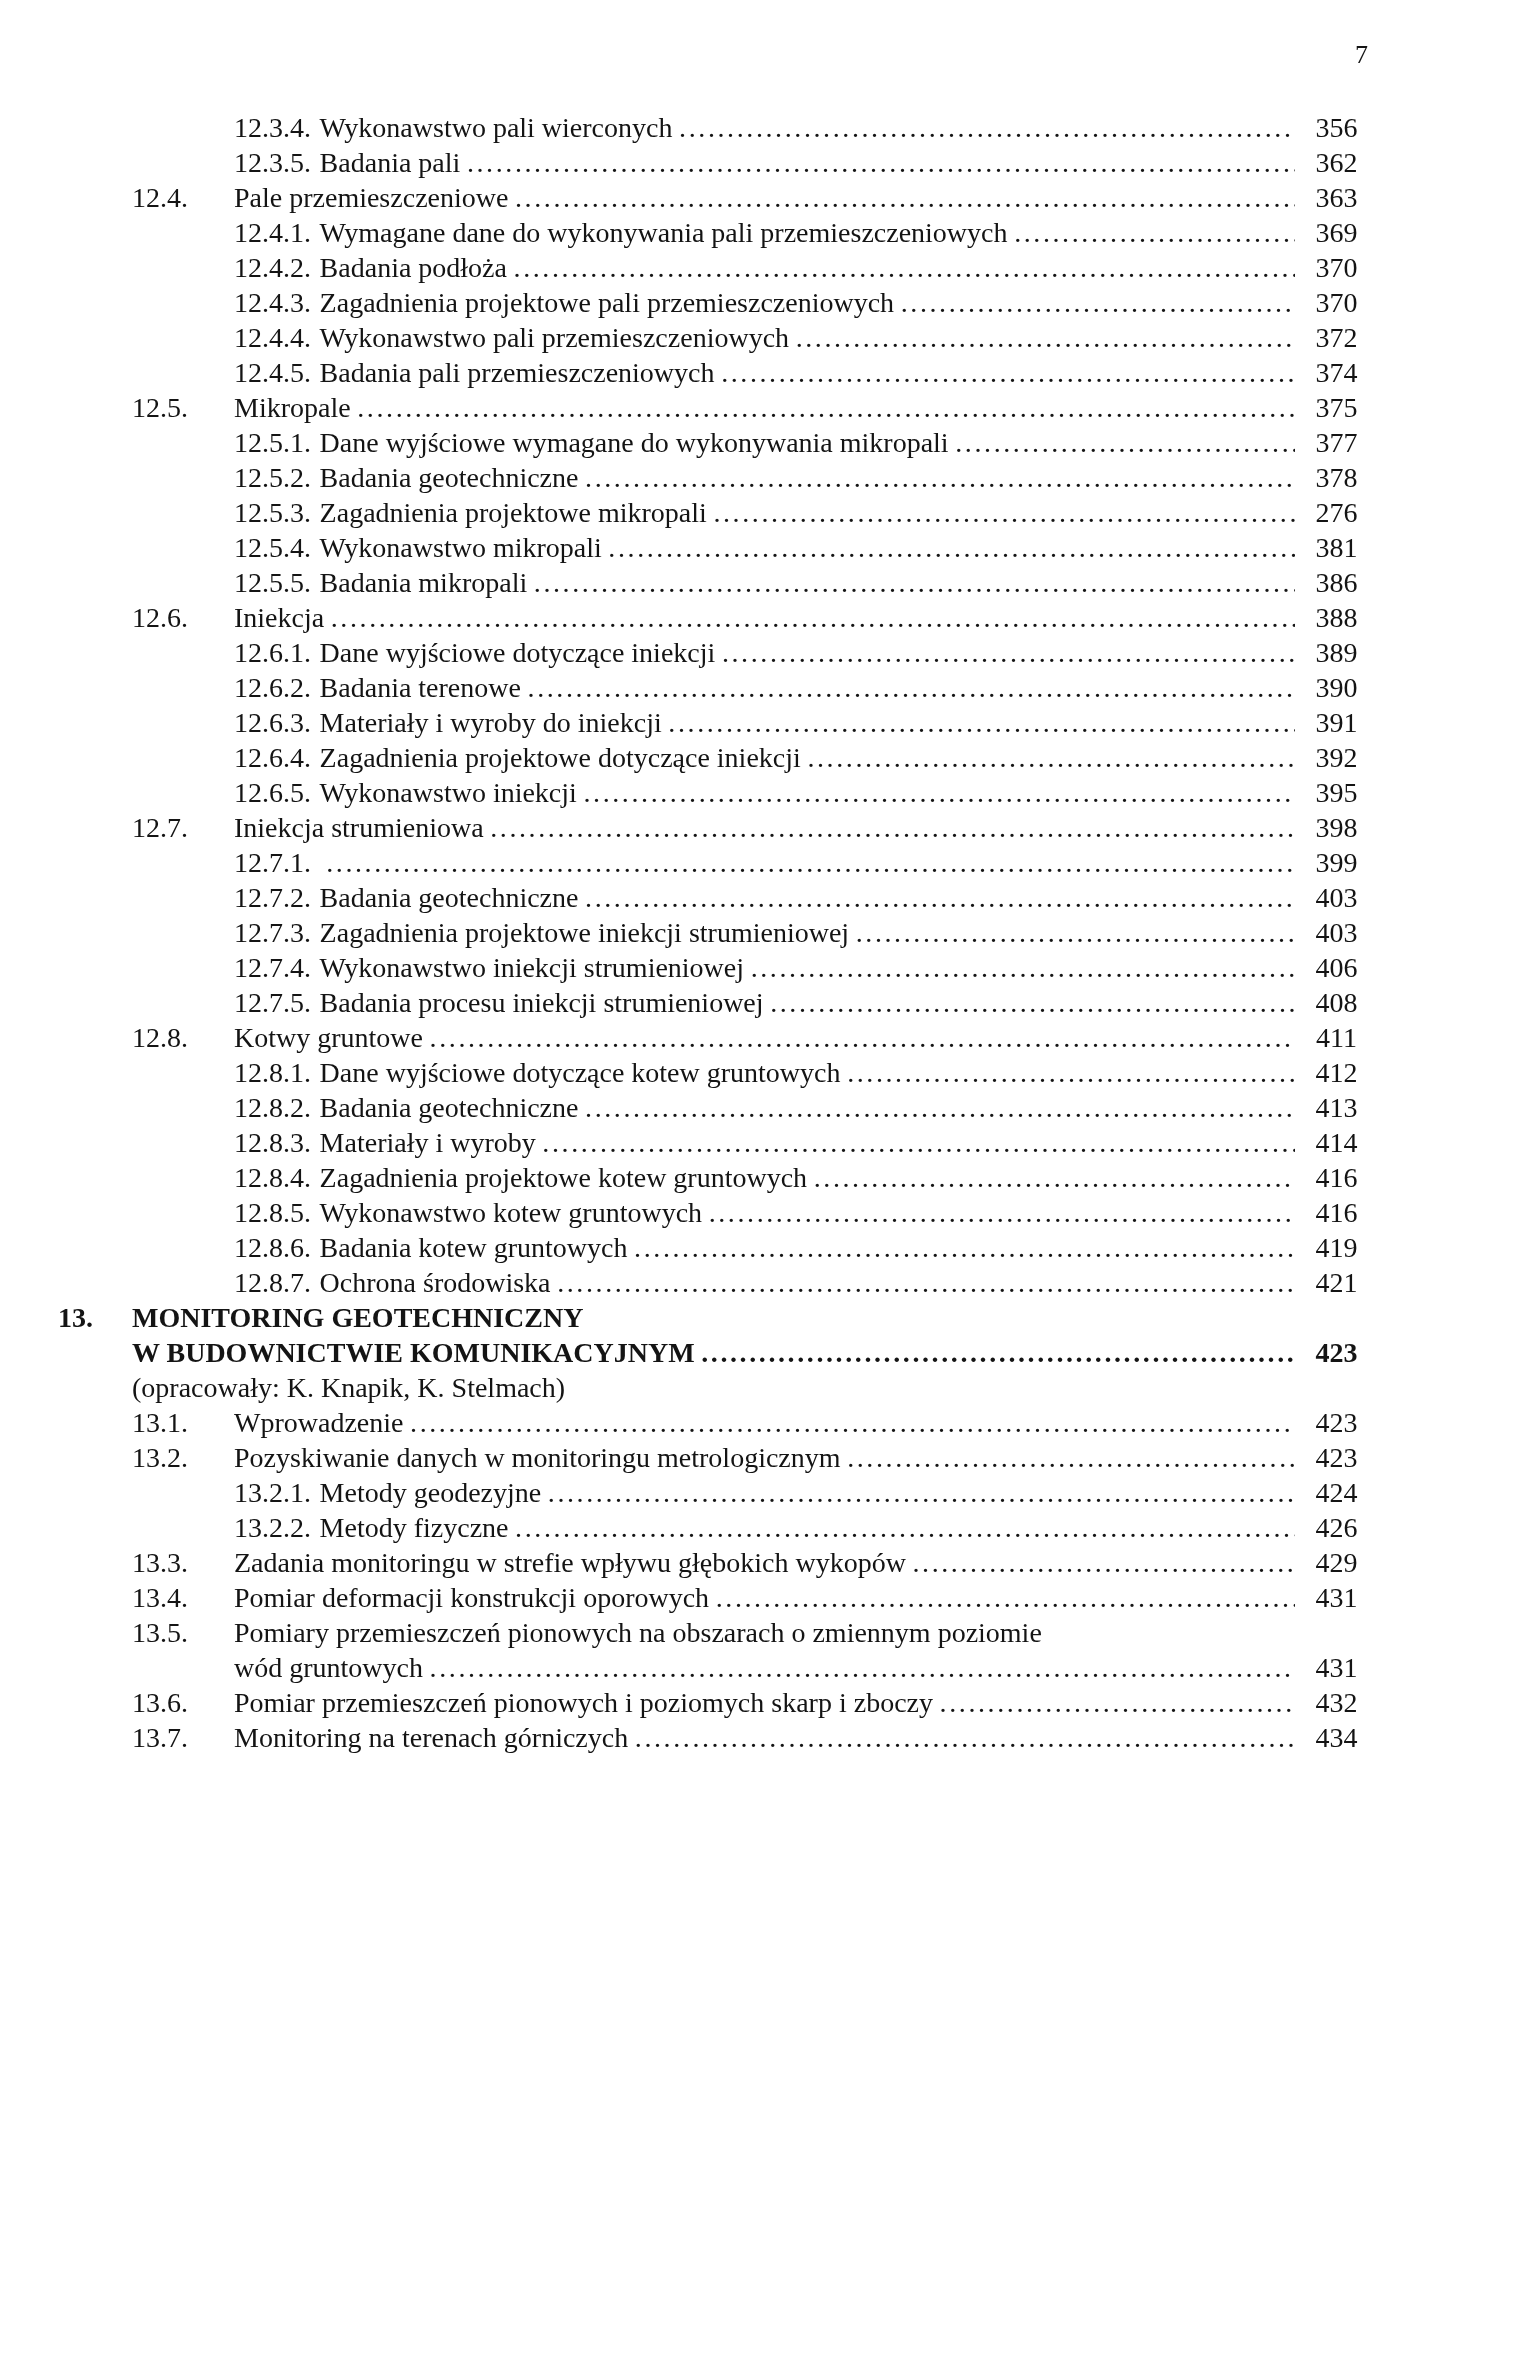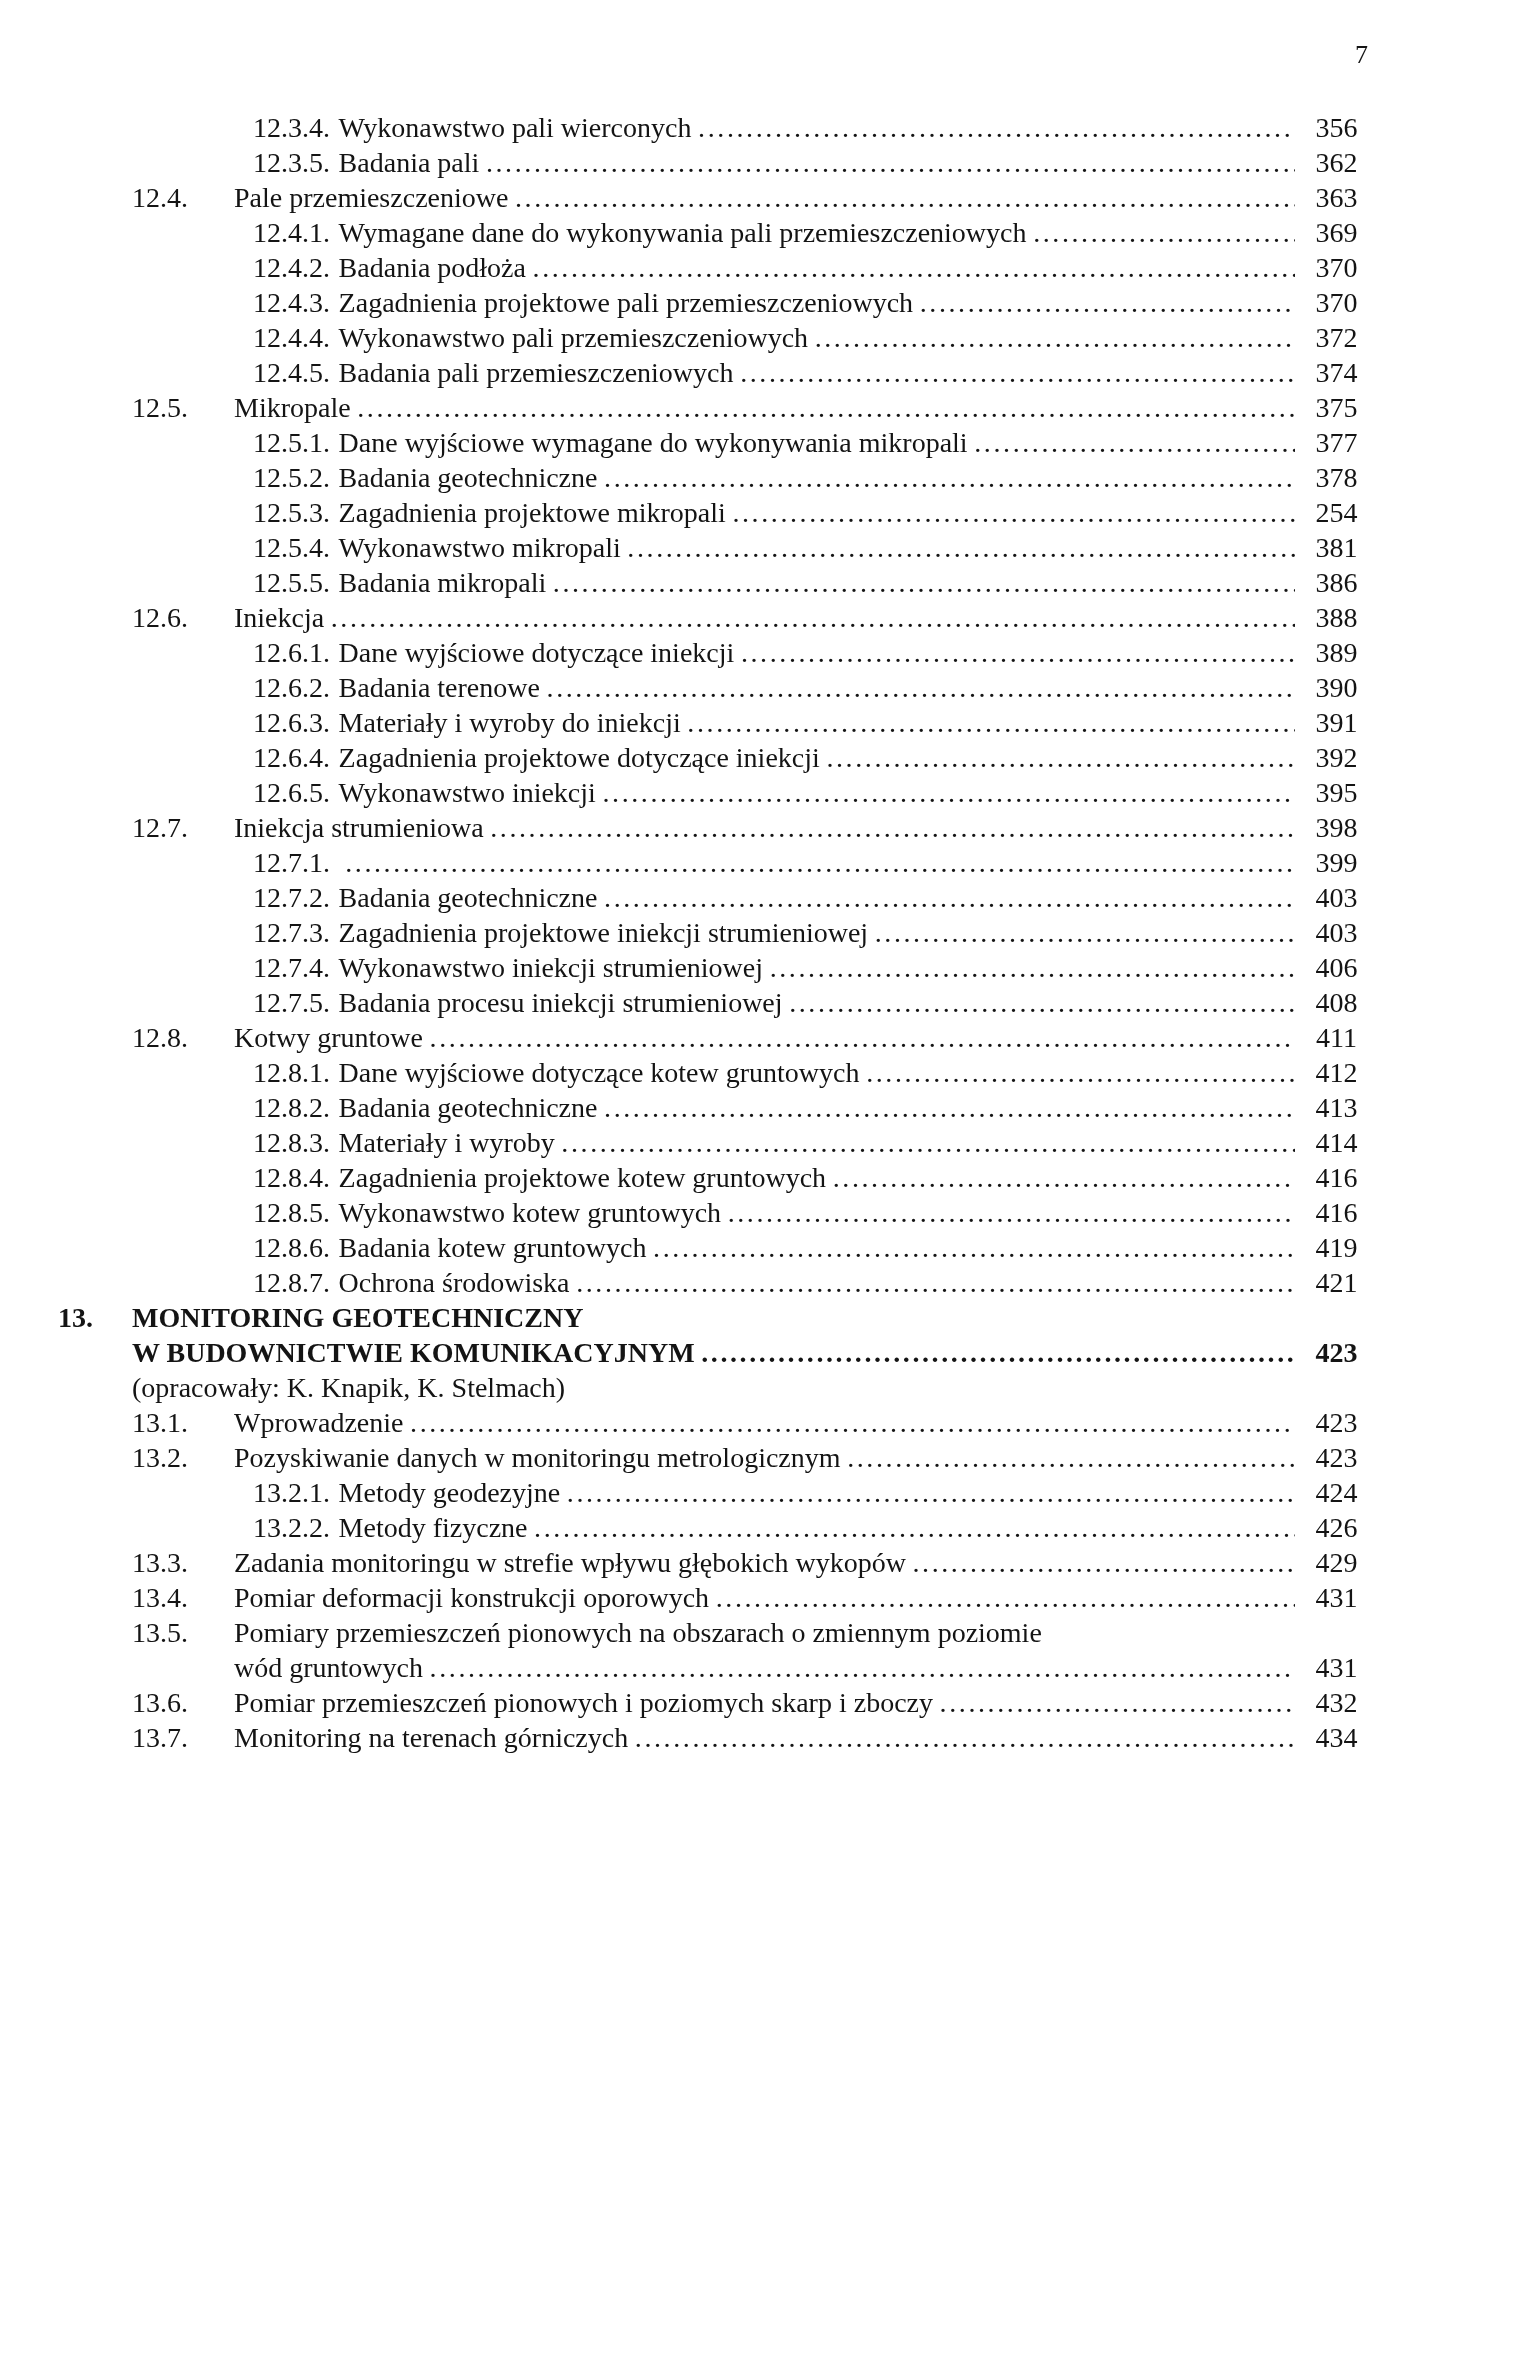--- a/index.html
+++ b/index.html
@@ -28,21 +28,21 @@
     align-items: baseline;
     font-size: 28px;
     line-height: 35px;
   }
   .toc-row.space-before { }
   .toc-label { flex: 0 0 auto; white-space: pre; }
   .level-1 > .toc-label { width: 74px; }
   .level-2 { padding-left: 74px; }
   .level-2 > .toc-label { width: 102px; }
   .level-3 { padding-left: 176px; }
-  .level-3 > .toc-label { margin-right: 8.6px; margin-left: 19px; }
+  .level-3 > .toc-label { margin-right: 8.6px; }
   .toc-title { flex: 0 1 auto; white-space: nowrap; }
   .toc-leader {
     flex: 1 1 0;
     min-width: 0;
     overflow: hidden;
     white-space: nowrap;
     margin-left: 6.6px;
     margin-right: 10.5px;
   }
   .toc-leader::after {
@@ -127,21 +127,21 @@
         <div class="toc-row level-3">
           <span class="toc-label">12.5.2.</span>
           <span class="toc-title">Badania geotechniczne</span>
           <span class="toc-leader"></span>
           <span class="toc-page">378</span>
         </div>
         <div class="toc-row level-3">
           <span class="toc-label">12.5.3.</span>
           <span class="toc-title">Zagadnienia projektowe mikropali</span>
           <span class="toc-leader"></span>
-          <span class="toc-page">254</span>
+          <span class="toc-page">276</span>
         </div>
         <div class="toc-row level-3">
           <span class="toc-label">12.5.4.</span>
           <span class="toc-title">Wykonawstwo mikropali</span>
           <span class="toc-leader"></span>
           <span class="toc-page">381</span>
         </div>
         <div class="toc-row level-3">
           <span class="toc-label">12.5.5.</span>
           <span class="toc-title">Badania mikropali</span>

